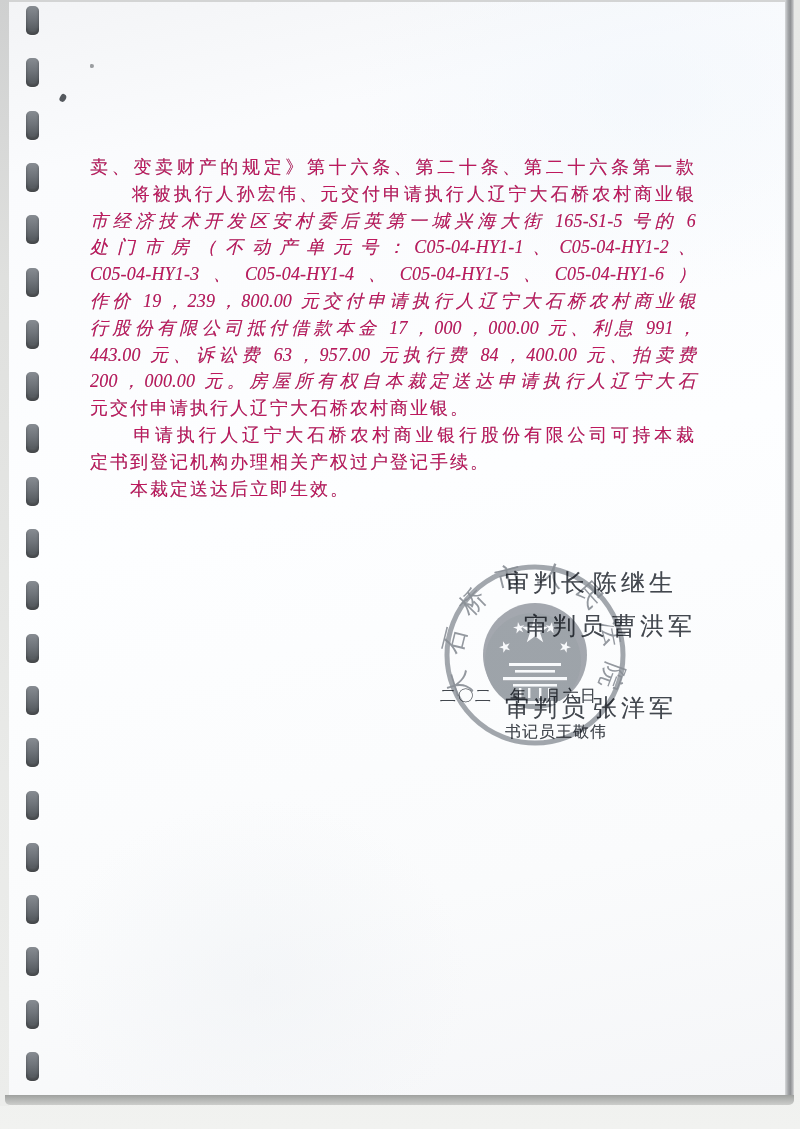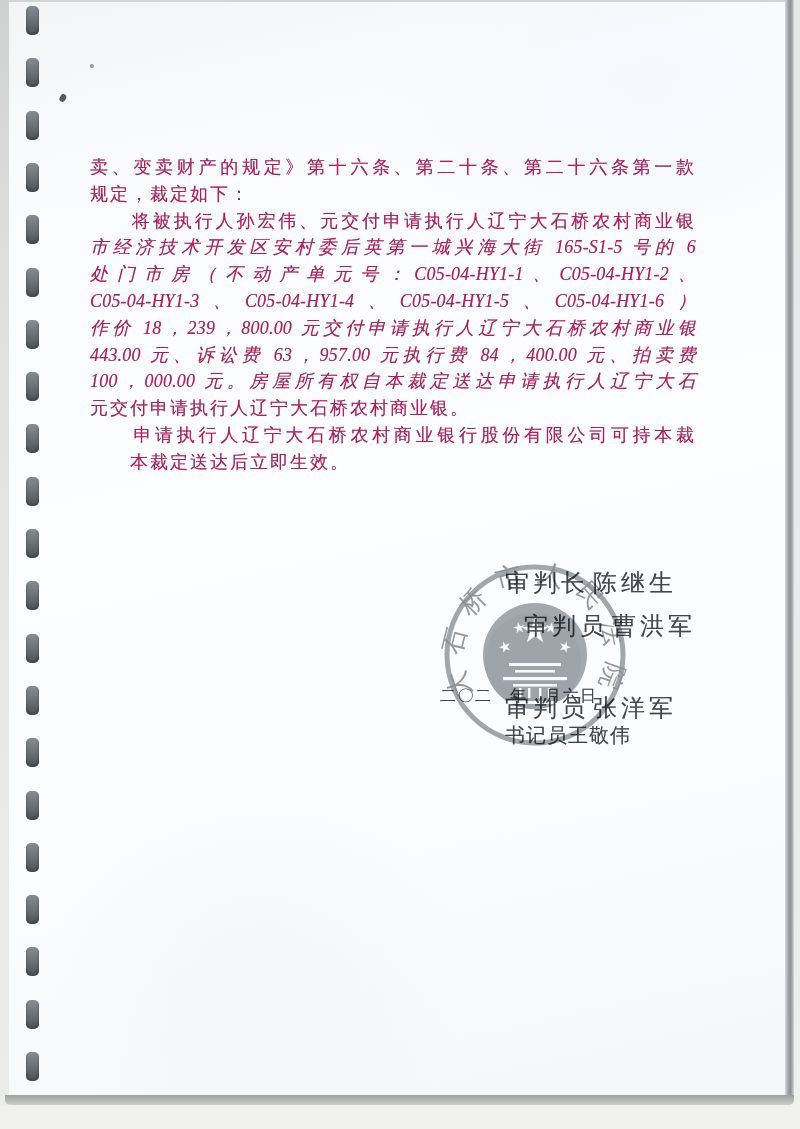--- a/index.html
+++ b/index.html
@@ -38,21 +38,21 @@
   .line.latin{letter-spacing:0.2px;font-style:italic;}
   
   .sig{position:absolute;color:#42474e;font-size:24px;letter-spacing:4px;white-space:nowrap;
     text-shadow:0 0 .6px rgba(66,71,78,.4);}
   .sig .role{margin-right:4px;}
   .sig-1{left:505px;top:567px;}
   .sig-2{left:524px;top:610px;}
   .sig-3{left:505px;top:648px;margin-top:44px;}
   .date-line{position:absolute;left:432px;top:686px;color:#42474e;font-size:16px;
     letter-spacing:1.5px;white-space:pre;text-shadow:0 0 .6px rgba(66,71,78,.4);margin-left:8px;}
-  .clerk-line{position:absolute;left:505px;top:722px;color:#42474e;font-size:20px;
+  .clerk-line{position:absolute;left:505px;top:722px;color:#42474e;font-size:16px;
     letter-spacing:1px;white-space:nowrap;text-shadow:0 0 .6px rgba(66,71,78,.4);}
   
   .seal{position:absolute;left:435px;top:555px;mix-blend-mode:multiply;opacity:.92;}
 </style>
 </head>
 <body>
 
 <div class="strip-left"></div>
 <div class="page"></div>
 <div class="edge-top"></div>
@@ -81,30 +81,31 @@
     <div class="hole" style="top: 947.4px;"></div>
     <div class="hole" style="top: 999.7px;"></div>
     <div class="hole" style="top: 1052px;"></div>
   </div>
 
 <div class="speck" style="left:60px;top:94px;width:6px;height:8px;background:#55595e;transform:rotate(28deg);"></div>
 <div class="speck" style="left:90px;top:64px;width:4px;height:4px;background:#9a9da0;"></div>
 
 <div class="doc-body" id="docBody">
     <div class="line j">卖、变卖财产的规定》第十六条、第二十条、第二十六条第一款</div>
-    <div class="line">规定，裁定如下：</div>
     <div class="line j">　　将被执行人孙宏伟、元交付申请执行人辽宁大石桥农村商业银</div>
     <div class="line j latin">市经济技术开发区安村委后英第一城兴海大街 165-S1-5 号的 6</div>
     <div class="line j latin">处门市房（不动产单元号：C05-04-HY1-1、C05-04-HY1-2、</div>
     <div class="line j latin">C05-04-HY1-3、C05-04-HY1-4、C05-04-HY1-5、C05-04-HY1-6）</div>
-    <div class="line j latin">作价 18，239，800.00 元交付申请执行人辽宁大石桥农村商业银</div>
+    <div class="line j latin">作价 19，239，800.00 元交付申请执行人辽宁大石桥农村商业银</div>
+    <div class="line j latin">行股份有限公司抵付借款本金 17，000，000.00 元、利息 991，</div>
     <div class="line j latin">443.00 元、诉讼费 63，957.00 元执行费 84，400.00 元、拍卖费</div>
-    <div class="line j latin">100，000.00 元。房屋所有权自本裁定送达申请执行人辽宁大石</div>
+    <div class="line j latin">200，000.00 元。房屋所有权自本裁定送达申请执行人辽宁大石</div>
     <div class="line">元交付申请执行人辽宁大石桥农村商业银。</div>
     <div class="line j">　　申请执行人辽宁大石桥农村商业银行股份有限公司可持本裁</div>
+    <div class="line">定书到登记机构办理相关产权过户登记手续。</div>
     <div class="line">　　本裁定送达后立即生效。</div>
   </div>
 
 <div class="sig sig-1">
   <span class="role">审判长</span><span>陈继生</span>
 </div>
 <div class="sig sig-2">
   <span class="role">审判员</span><span>曹洪军</span>
 </div>
 <div class="sig sig-3">

